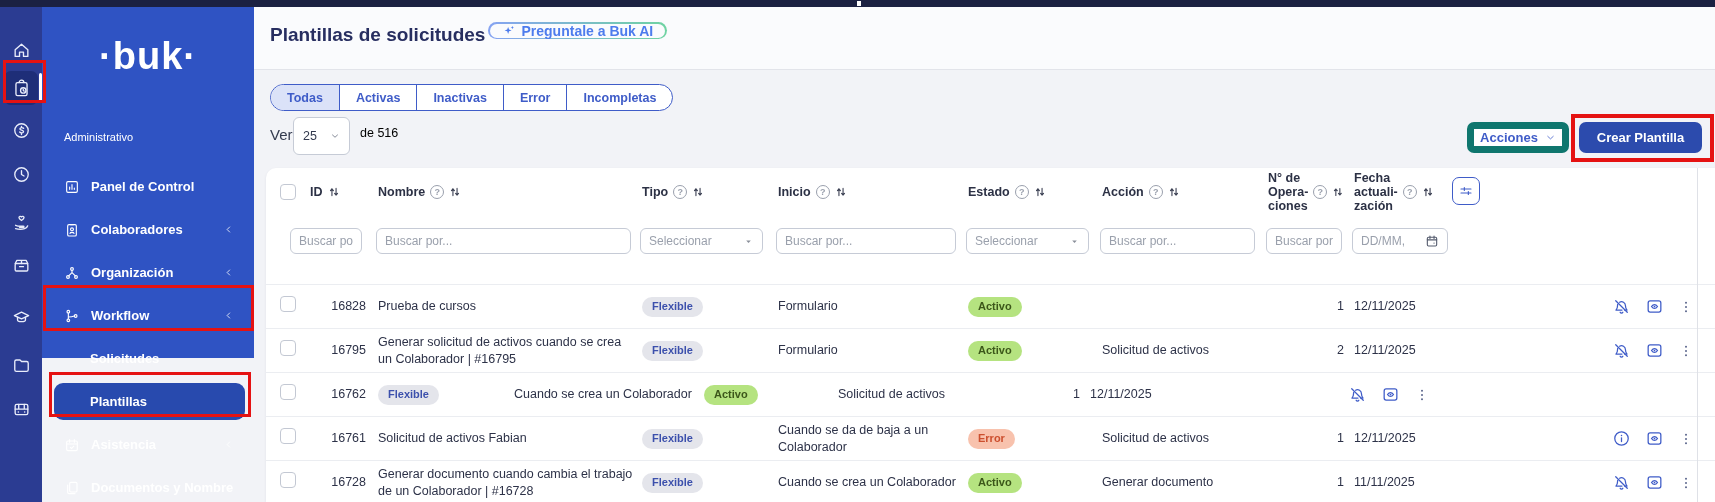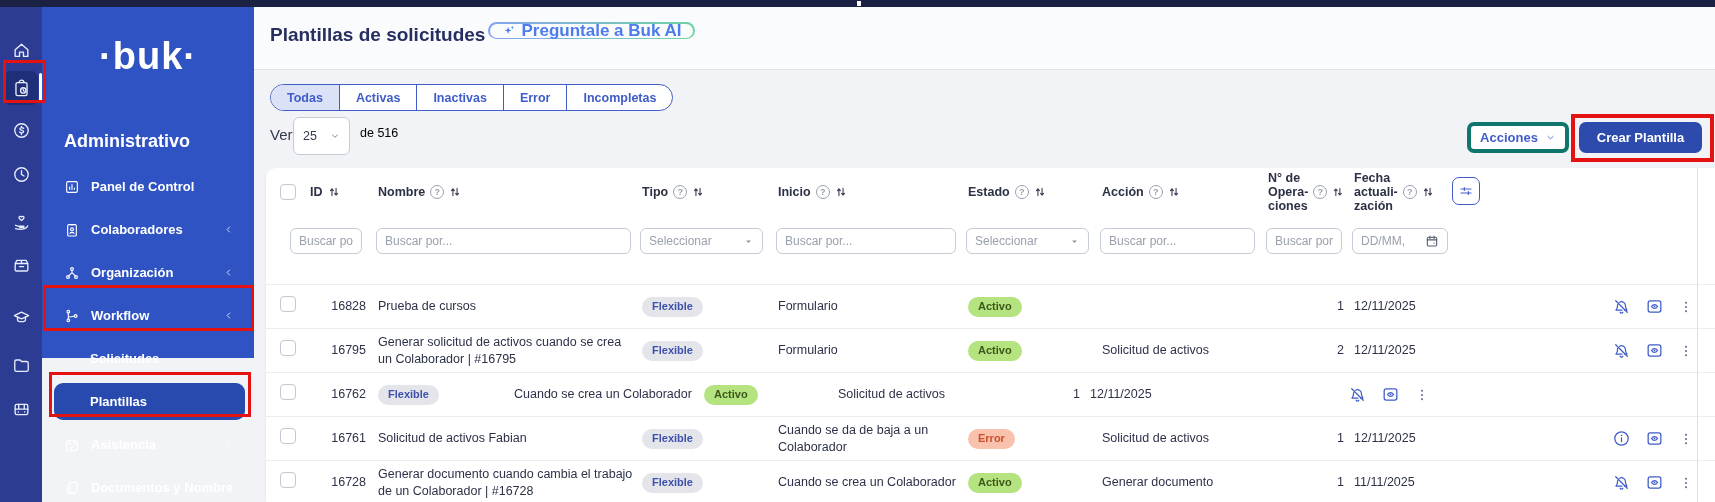--- a/index.html
+++ b/index.html
@@ -20,48 +20,48 @@
   
   .rail{position:absolute;left:0;top:7px;width:42px;height:495px;background:#2b3c92;z-index:20}
   .rail-item{position:absolute;left:4px;width:34px;height:34px;border-radius:7px;display:flex;align-items:center;justify-content:center;color:#e9edfb;cursor:pointer}
   .rail-item.active{background:#1e2e78}
   .rail-item.active::after{content:"";position:absolute;right:-4px;top:2px;width:3px;height:30px;background:#fff;border-radius:2px}
   .ric{width:19px;height:19px}
 
   
   .sidebar{position:absolute;left:42px;top:7px;width:212px;height:351px;background:#2f53c3;z-index:20;color:#fff}
   .logo{position:absolute;top:28px;left:0;width:100%;text-align:center;font-size:38px;font-weight:700;letter-spacing:1px}
-  .section{position:absolute;top:124px;left:22px;font-size:18px;font-weight:700}
+  .section{position:absolute;top:124px;left:22px;font-size:11px;font-weight:400}
   .navlist{position:absolute;top:158px;left:0;width:100%}
   .nav-item{height:43px;display:flex;align-items:center;padding-left:22px;font-size:13px;font-weight:600;cursor:pointer;position:relative;color:#fff}
   .nav-item>*{position:relative;z-index:1}
   .nav-item.sub{padding-left:48px}
   .nav-item.active-pill::before{content:"";position:absolute;left:12px;right:9px;top:3px;bottom:3px;background:#284aae;border-radius:9px;z-index:0}
   .nic{width:16px;height:16px;margin-right:11px;flex:0 0 16px}
   .chev{position:absolute;right:20px;width:11px;height:11px}
 
   
   .pagehead{position:absolute;left:254px;top:7px;right:0;height:63px;background:#fafbfd;border-bottom:1px solid #e2e4ea;z-index:5}
   .pagetitle{position:absolute;left:16px;top:17px;font-size:19px;font-weight:700;color:#272e60}
   .ai-btn{position:absolute;left:234px;top:15px;background:linear-gradient(90deg,#86a3f2,#6fd3a2);border-radius:13px;padding:1.5px;cursor:pointer}
-  .ai-inner{background:#fafbfd;border-radius:12px;height:14px;padding:0 12px;display:flex;align-items:center;gap:6px;font-size:17px;color:#4d7ced;font-weight:600}
+  .ai-inner{background:#fafbfd;border-radius:12px;height:14px;padding:0 12px;display:flex;align-items:center;gap:6px;font-size:14px;color:#4d7ced;font-weight:600}
   .ai-ic{width:14px;height:14px;color:#4d7ced}
 
   
   .tabs{position:absolute;left:270px;top:84px;height:27px;display:flex;border:1px solid #3f5cc8;border-radius:14px;overflow:hidden;background:#fff;z-index:4}
   .tab{padding:0 16px;display:flex;align-items:center;font-size:12.5px;font-weight:600;color:#3f5cc8;border-left:1px solid #3f5cc8;cursor:pointer;white-space:nowrap}
   .tab:first-child{border-left:none}
   .tab.active{background:#dbe2f8}
 
   
   .verlabel{position:absolute;left:270px;top:126px;font-size:15px;color:#333a4e}
   .pagesel{position:absolute;left:293px;top:117px;width:57px;height:28px;border:1px solid #c6cbd6;border-radius:6px;background:#fff;display:flex;align-items:center;justify-content:space-between;padding:18px 9px;font-size:12.5px;color:#333a4e;cursor:pointer}
   .pagesel .ic{width:10px;height:10px;color:#555c6e}
   .totaltext{position:absolute;left:360px;top:126px;font-size:12.5px;color:#000000}
-  .btn-acciones{position:absolute;left:1467px;top:122px;width:102px;height:31px;border:4px solid #0f766e;border-radius:7px;background:#fff;color:#3f5cc8;font-size:13px;font-weight:600;display:flex;align-items:center;justify-content:center;gap:7px;cursor:pointer;font-family:inherit}
+  .btn-acciones{position:absolute;left:1467px;top:122px;width:102px;height:31px;border:7px solid #0f766e;border-radius:7px;background:#fff;color:#3f5cc8;font-size:13px;font-weight:600;display:flex;align-items:center;justify-content:center;gap:7px;cursor:pointer;font-family:inherit}
   .btn-acciones .ic{width:11px;height:11px}
   .btn-crear{position:absolute;left:1579px;top:122px;width:123px;height:31px;border:none;background:#2c4bad;border-radius:7px;color:#fff;font-size:13px;font-weight:600;display:flex;align-items:center;justify-content:center;cursor:pointer;font-family:inherit}
 
   
   .card{position:absolute;left:266px;top:168px;width:1449px;height:334px;background:#fff;border-radius:10px 0 0 0;box-shadow:0 1px 3px rgba(25,35,70,.07)}
   .thead{position:absolute;left:0;top:0;width:100%;height:48px;display:flex;align-items:center;padding-left:14px}
   .hcell{display:flex;align-items:center;gap:5px;font-size:12.5px;font-weight:700;color:#2c3145;flex:0 0 auto}
   .hlabel{white-space:pre-line;line-height:1.12}
   .help{width:14px;height:14px;border-radius:50%;border:1.3px solid #9aa0ad;color:#9aa0ad;font-size:9px;display:inline-flex;align-items:center;justify-content:center;font-weight:700;flex:0 0 14px;cursor:pointer}
   .sic{width:12px;height:12px;color:#3a3f52;cursor:pointer}

